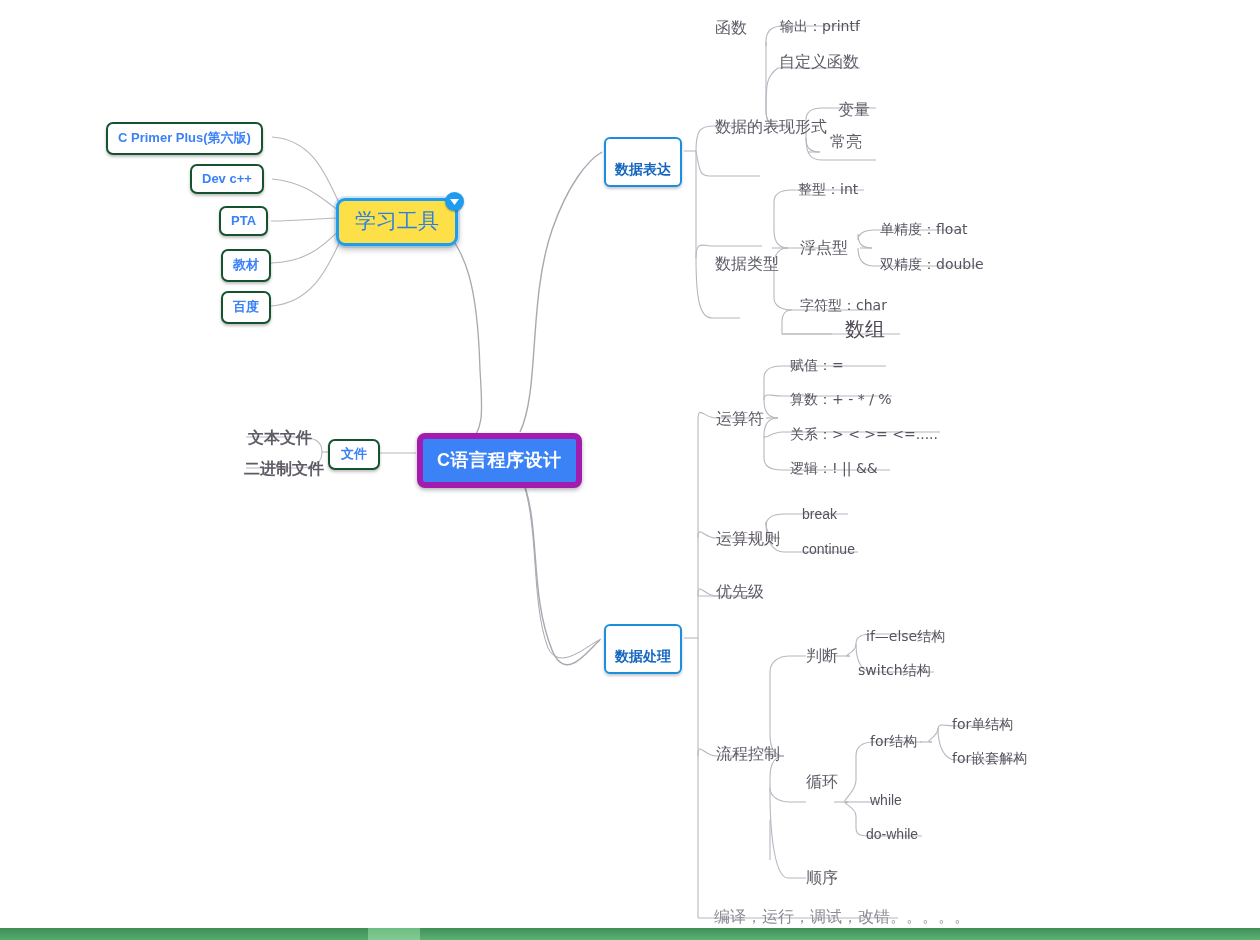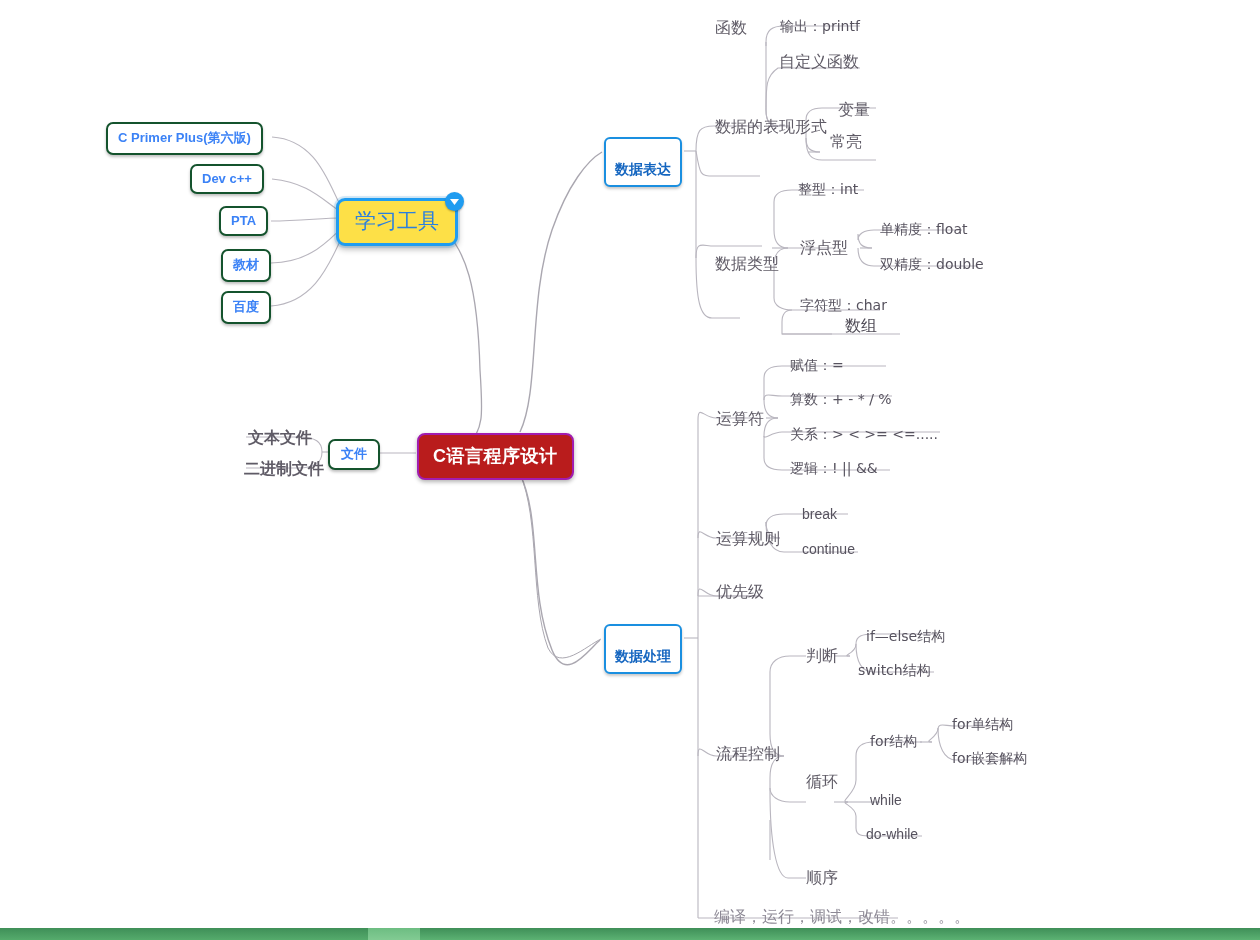--- a/index.html
+++ b/index.html
@@ -5,21 +5,21 @@
   html,body{margin:0;padding:0;background:#ffffff;}
   body{width:1260px;height:940px;position:relative;overflow:hidden;
        font-family:"Liberation Sans","DejaVu Sans",sans-serif;}
   #canvas{position:absolute;inset:0;width:1260px;height:940px;}
   svg#edges{position:absolute;left:0;top:0;width:1260px;height:940px;pointer-events:none;}
 
   
   .node{position:absolute;white-space:nowrap;box-sizing:border-box;}
 
   
-  .root{background:#b91c1c;border:2px solid #a21caf;border-radius:8px;
+  .root{background:#3b82f6;border:6px solid #a21caf;border-radius:8px;
         box-shadow:0 2px 4px rgba(0,0,0,.30);color:#ffffff;font-weight:bold;
         font-size:18px;letter-spacing:.5px;padding:9px 14px 10px;
         text-align:center;}
 
   
   .lvl2{background:#ffffff;border:2px solid #1a8fe0;border-radius:6px;
         box-shadow:0 2px 3px rgba(0,0,0,.22);color:#1566c0;font-weight:bold;
         font-size:14px;padding:22px 9px 6px;text-align:center;}
 
   
@@ -36,21 +36,21 @@
   .badge{position:absolute;right:-9px;top:-9px;width:19px;height:19px;
          border-radius:50%;background:#1f9cf0;display:flex;align-items:center;
          justify-content:center;box-shadow:0 1px 2px rgba(0,0,0,.3);}
   .badge svg{display:block;}
 
   
   .leaf{color:#5f5b66;font-size:16px;
         font-family:"Liberation Serif","DejaVu Serif",serif;}
   .leaf.mono{font-family:Liberation Sans, sans-serif;
              color:#56525e;font-size:14px;}
-  .leaf.big{font-size:16px;color:#4f4b56;
+  .leaf.big{font-size:20px;color:#4f4b56;
             font-family:"DejaVu Sans","Liberation Sans",sans-serif;}
   .leaf.mix{font-family:"DejaVu Sans","Liberation Sans",sans-serif;
             font-size:14px;color:#56525e;}
   .leaf.muted{color:#8d8995;}
 
   
   #taskbar{position:absolute;left:0;bottom:0;width:1260px;height:12px;}
   .tb-seg{position:absolute;top:0;height:12px;}
 </style>
 </head>

